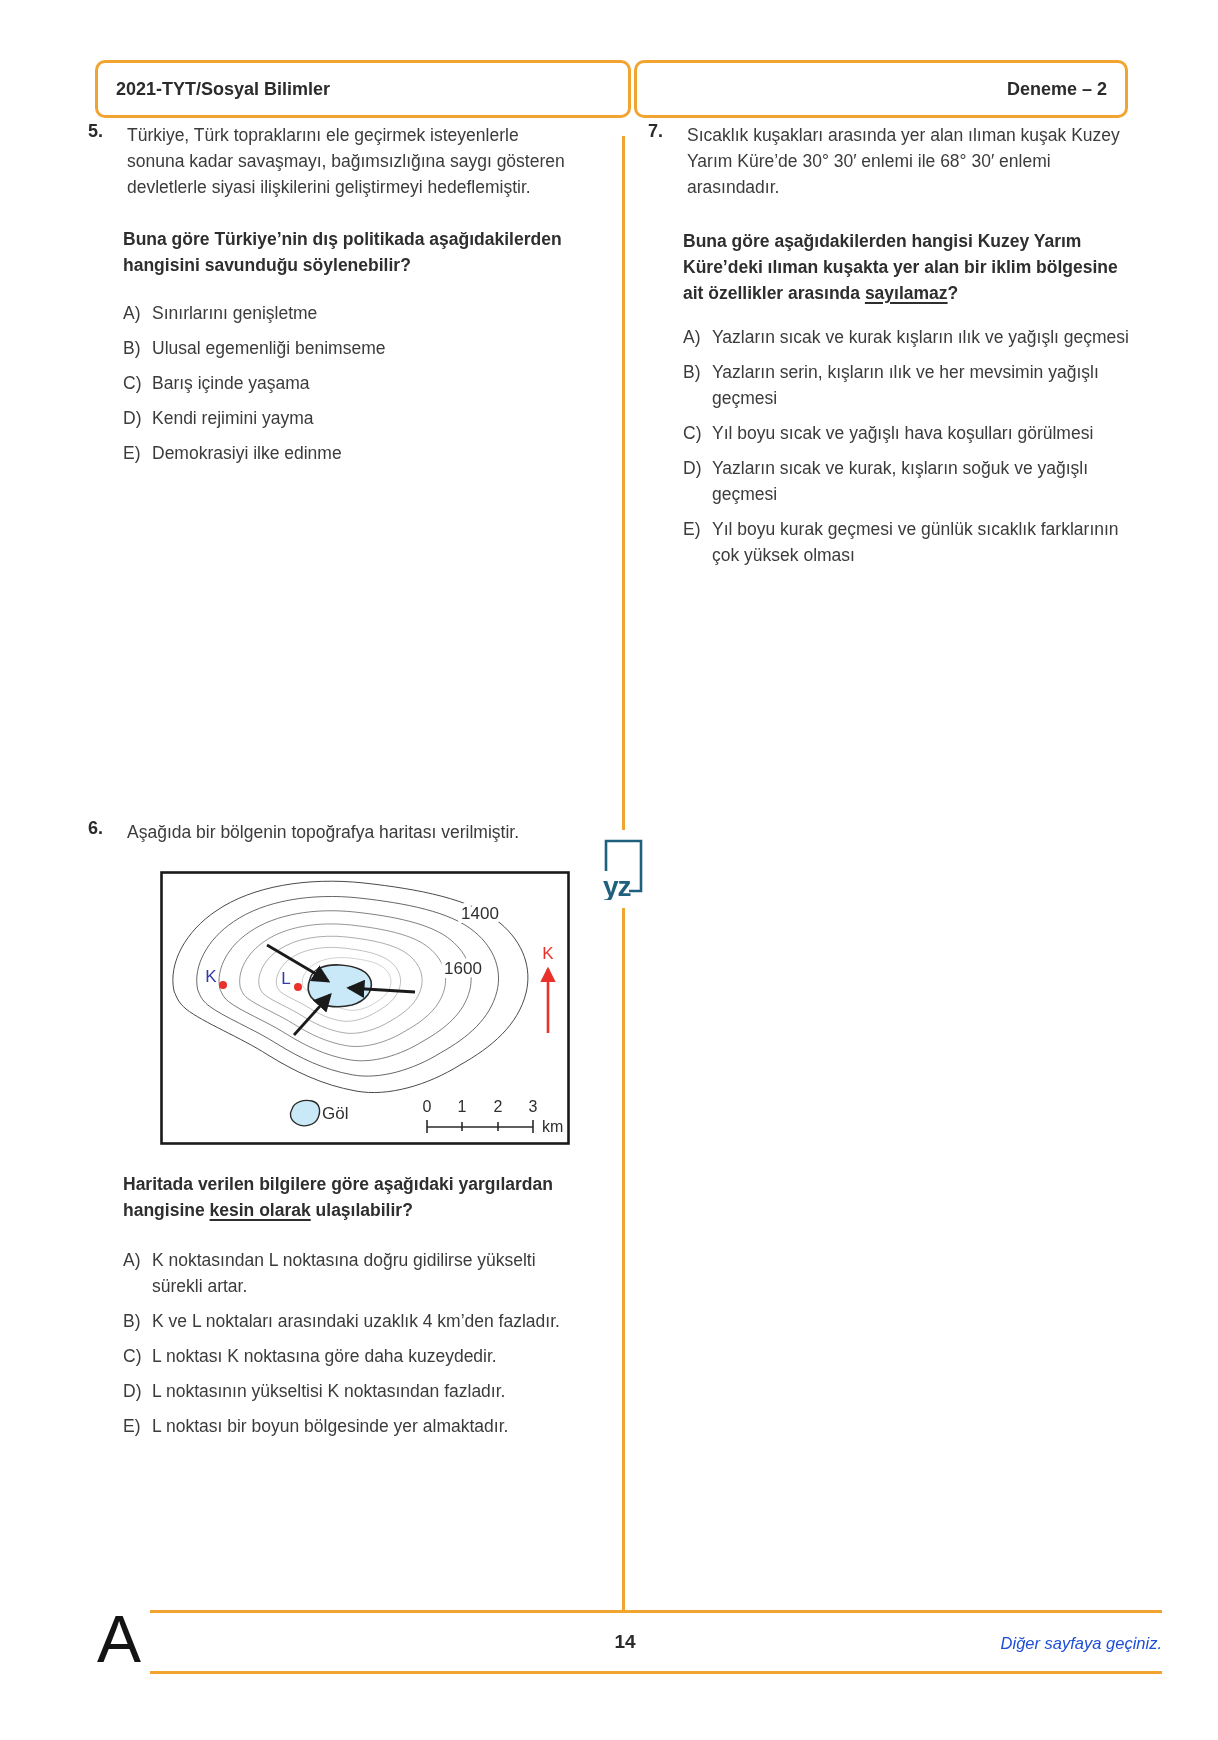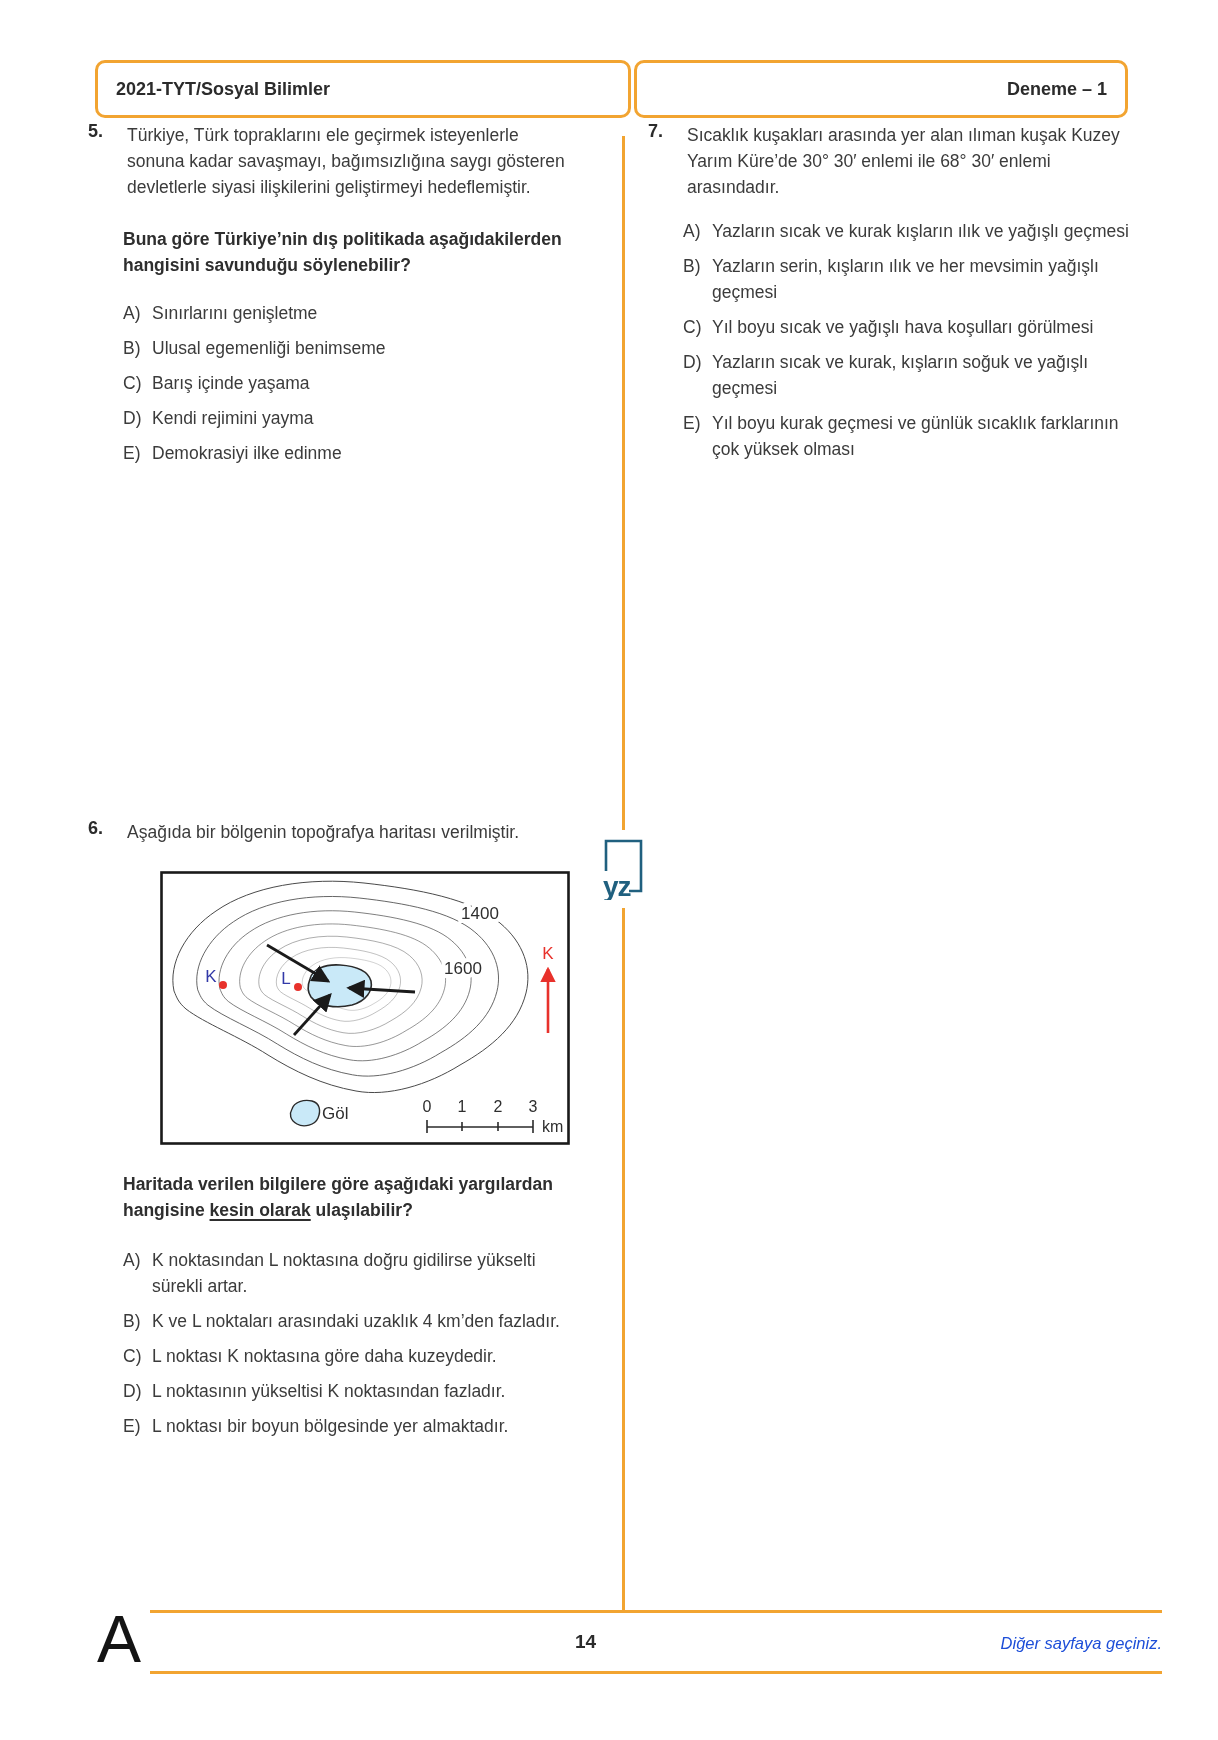--- a/index.html
+++ b/index.html
@@ -21,33 +21,33 @@
   .opt .letter{flex:none; width:29px;}
   .opt .otext{flex:1;}
   #q5{left:88px; top:118px; width:482px;}
   #q7{left:648px; top:118px; width:492px;}
   #q7 .q-prompt{margin-top:28px;}
   #q7 .options{margin-top:18px;}
   #q6{left:88px; top:815px; width:492px;}
   #q6 .options{margin-top:24px;}
   .map-wrap{margin:26px 0 0 37px; line-height:0;}
   .footer-a{position:absolute; left:97px; top:1606px; font-size:66px; line-height:66px; color:#141414;}
-  .footer-page{position:absolute; left:575px; top:1631px; width:100px; font-size:19px; font-weight:bold; color:#2b2b2b;}
+  .footer-page{position:absolute; left:575px; top:1631px; width:100px; text-align:center; font-size:19px; font-weight:bold; color:#2b2b2b;}
   .footer-note{position:absolute; right:56px; top:1634px; font-style:italic; font-size:16.5px; color:#1d4ed8;}
   .map-svg text{font-family:"Liberation Sans", sans-serif;}
   .halo{paint-order:stroke fill; stroke:#ffffff; stroke-width:8px;}
 </style>
 </head>
 <body>
 
 <div class="hdr-box hdr-left">
   <span>2021-TYT/Sosyal Bilimler</span>
 </div>
 <div class="hdr-box hdr-right">
-  <span>Deneme – 1</span>
+  <span>Deneme – 2</span>
 </div>
 
 <div class="vdivider" style="top:136px; height:694px;"></div>
 <div class="vdivider" style="top:908px; height:703px;"></div>
 
 <div class="logo">
   <svg width="42" height="62" viewBox="0 0 42 62">
     <path d="M 4 33 L 4 3 L 39 3 L 39 53 L 27 53" fill="none" stroke="#20607f" stroke-width="2.6"></path>
     <text x="1" y="58" font-size="28" font-weight="bold" fill="#20607f" letter-spacing="-1">yz</text>
   </svg>
@@ -80,20 +80,21 @@
           <span class="otext">Demokrasiyi ilke edinme</span>
         </div>
     </div>
   </div>
 </div>
 
 <div class="question" id="q7">
   <div class="q-num">7.</div>
   <div class="q-content">
     <p class="q-body">Sıcaklık kuşakları arasında yer alan ılıman kuşak Kuzey Yarım Küre’de 30° 30′ enlemi ile 68° 30′ enlemi arasındadır.</p>
+    <p class="q-prompt"><span>Buna göre aşağıdakilerden hangisi Kuzey Yarım Küre’deki ılıman kuşakta yer alan bir iklim bölgesine ait özellikler arasında </span><span class="ul">sayılamaz</span><span>?</span></p>
     <div class="options">
       <div class="opt">
           <span class="letter">A)</span>
           <span class="otext">Yazların sıcak ve kurak kışların ılık ve yağışlı geçmesi</span>
         </div>
       <div class="opt">
           <span class="letter">B)</span>
           <span class="otext">Yazların serin, kışların ılık ve her mevsimin yağışlı geçmesi</span>
         </div>
       <div class="opt">

